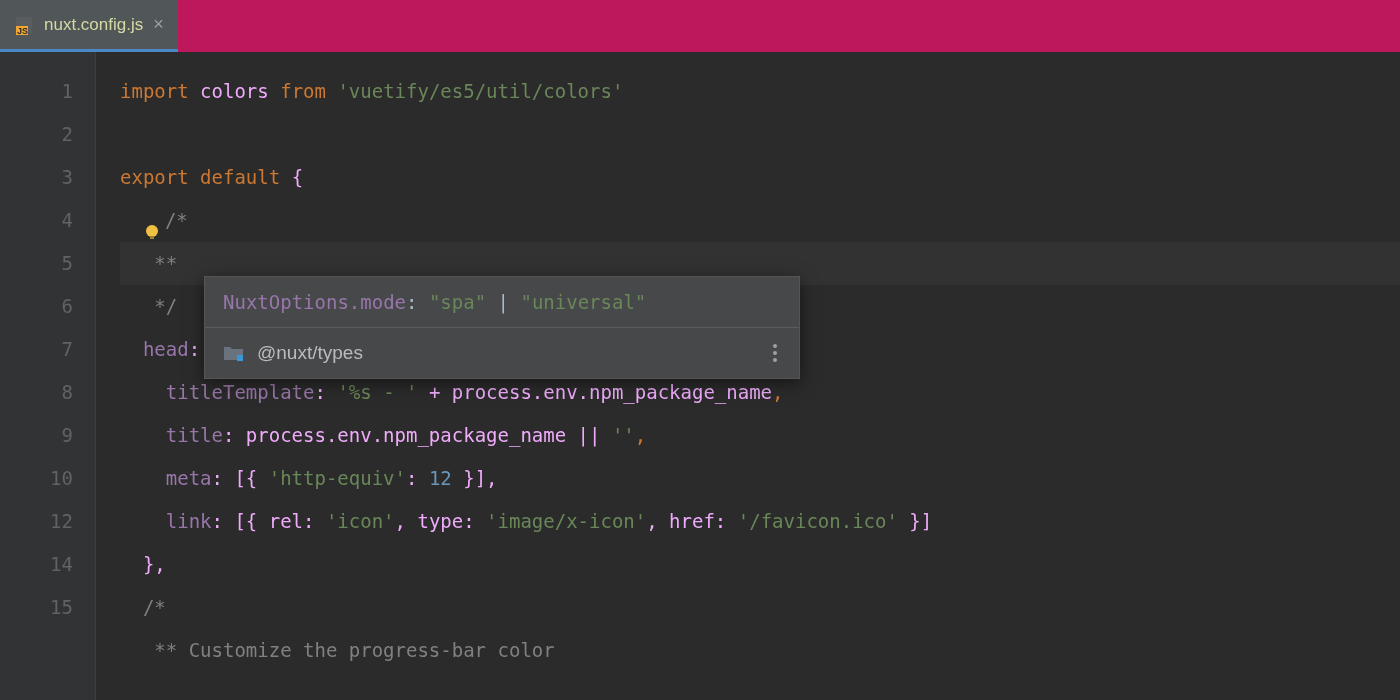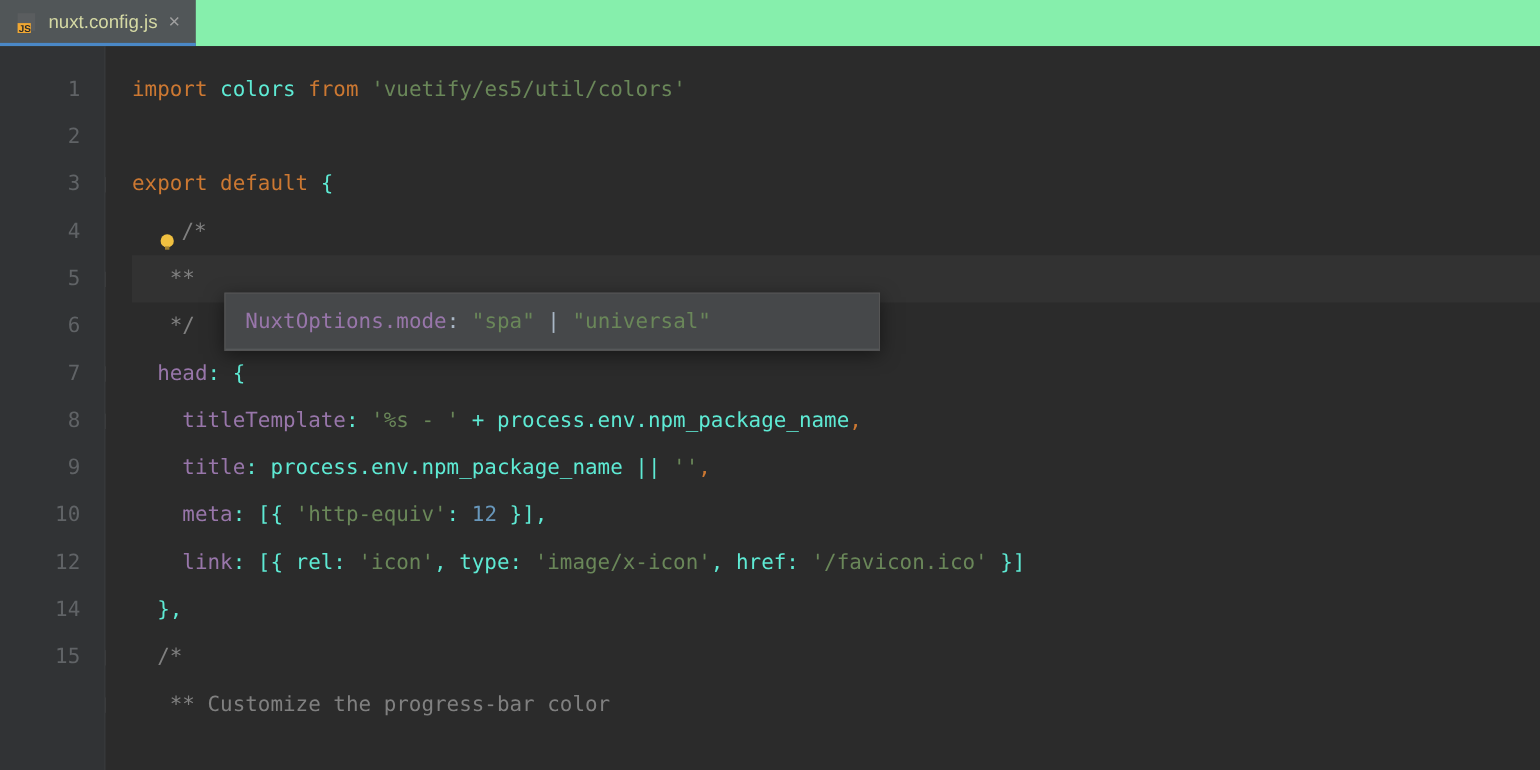--- a/index.html
+++ b/index.html
@@ -6,22 +6,22 @@
 body {
   background: #2b2b2b;
   font-family: 'Menlo', 'Consolas', monospace;
   font-size: 19px;
   color: #a9b7c6;
   width: 1400px;
   height: 700px;
   overflow: hidden;
 }
 .tab-bar {
-  background: #86efac;
-  height: 42px;
+  background: #be185d;
+  height: 52px;
   display: flex;
   align-items: stretch;
 }
 .tab {
   background: #515658;
   display: flex;
   align-items: center;
   padding: 0 14px;
   gap: 10px;
   position: relative;
@@ -98,21 +98,21 @@
   white-space: pre;
   position: relative;
 }
 .highlighted-line {
   background: #323232;
 }
 .kw-orange { color: #cc7832; }
 .kw-purple { color: #9876aa; }
 .str-green { color: #6a8759; }
 .num-blue { color: #6897bb; }
-.punct { color: #5eead4; margin-top: 10px; }
+.punct { color: #f0abfc; margin-top: 10px; }
 .comment { color: #808080; }
 .bulb-icon {
   display: inline-block;
   width: 18px;
   height: 18px;
   vertical-align: middle;
   margin-right: 4px;
 }
 .popup {
   position: absolute;
@@ -227,14 +227,30 @@
     <div class="code-line">    <span class="kw-purple">link</span><span class="punct">: [{ rel: </span><span class="str-green">'icon'</span><span class="punct">, type: </span><span class="str-green">'image/x-icon'</span><span class="punct">, href: </span><span class="str-green">'/favicon.ico'</span><span class="punct"> }]</span></div>
     <div class="code-line">  <span class="punct">},</span></div>
     <div class="code-line">  <span class="comment">/*</span></div>
     <div class="code-line">  <span class="comment"> ** Customize the progress-bar color</span></div>
   </div>
 
   <div class="popup">
     <div class="popup-header">
       <span class="popup-type">NuxtOptions.mode</span><span class="popup-colon">: </span><span class="popup-str">"spa"</span><span class="popup-pipe"> | </span><span class="popup-str">"universal"</span>
     </div>
+    <div class="popup-body">
+      <div class="popup-left">
+        <span class="folder-icon">
+          <svg width="22" height="18" viewBox="0 0 22 18">
+            <path d="M1 3 L1 16 L20 16 L20 5 L9 5 L7 3 Z" fill="#6a737d"></path>
+            <rect x="14" y="11" width="6" height="6" fill="#3998d6"></rect>
+          </svg>
+        </span>
+        <span>@nuxt/types</span>
+      </div>
+      <div class="more-icon">
+        <div class="more-dot"></div>
+        <div class="more-dot"></div>
+        <div class="more-dot"></div>
+      </div>
+    </div>
   </div>
 </div>
 
 </body></html>

